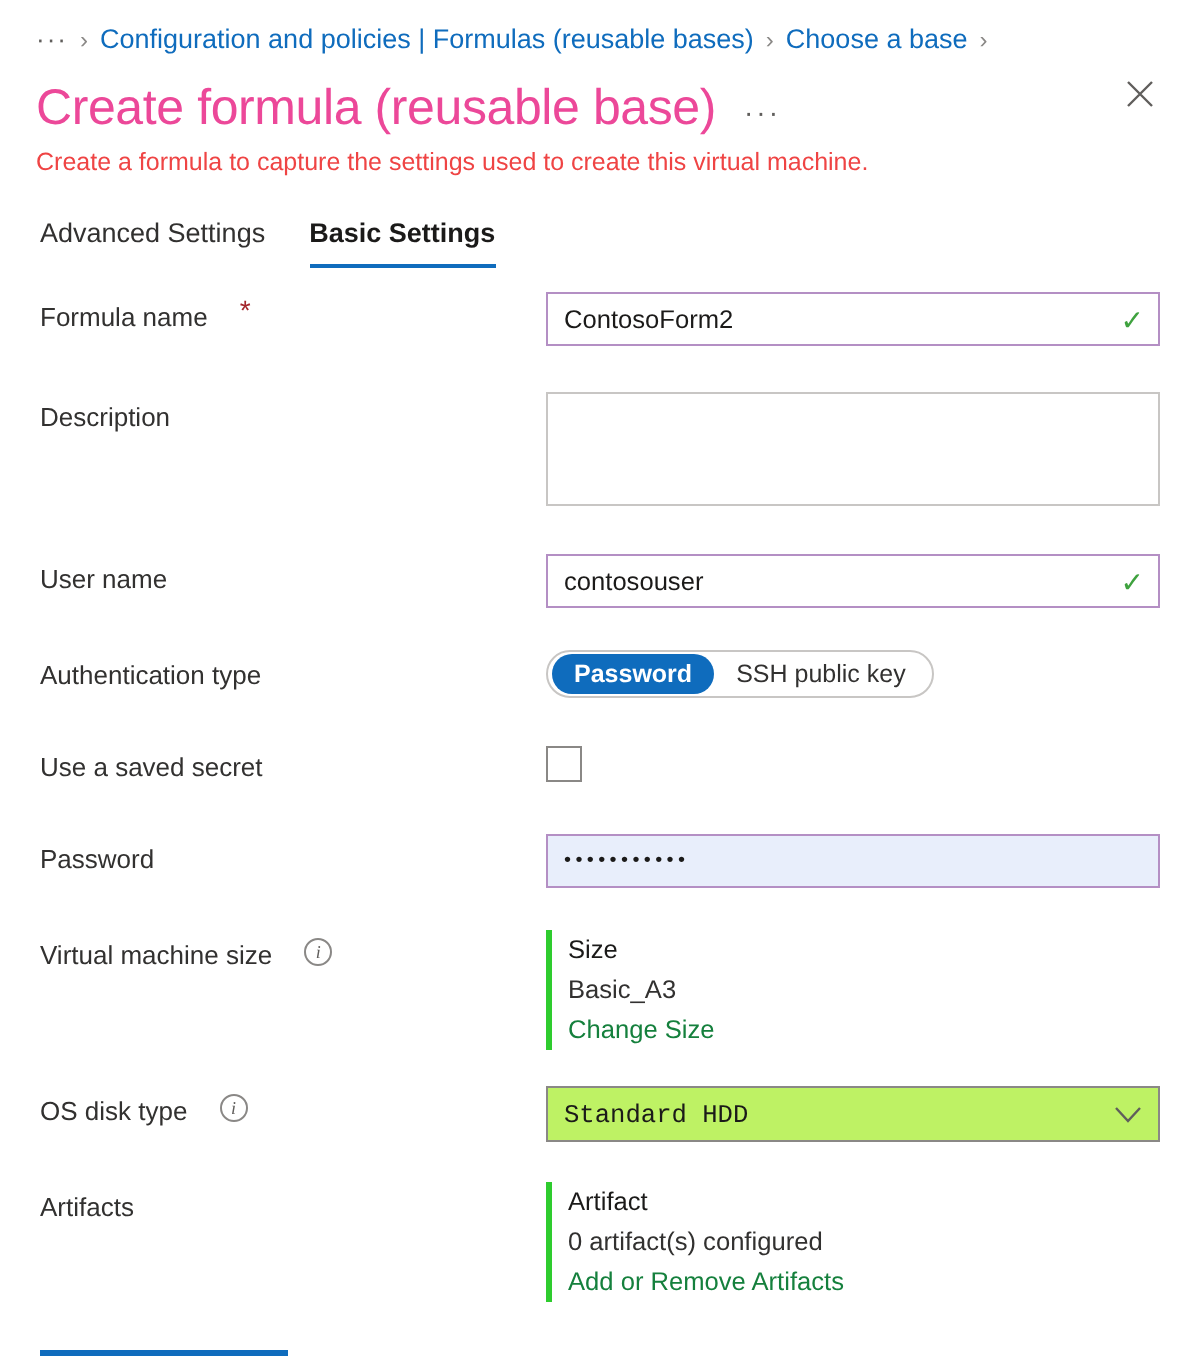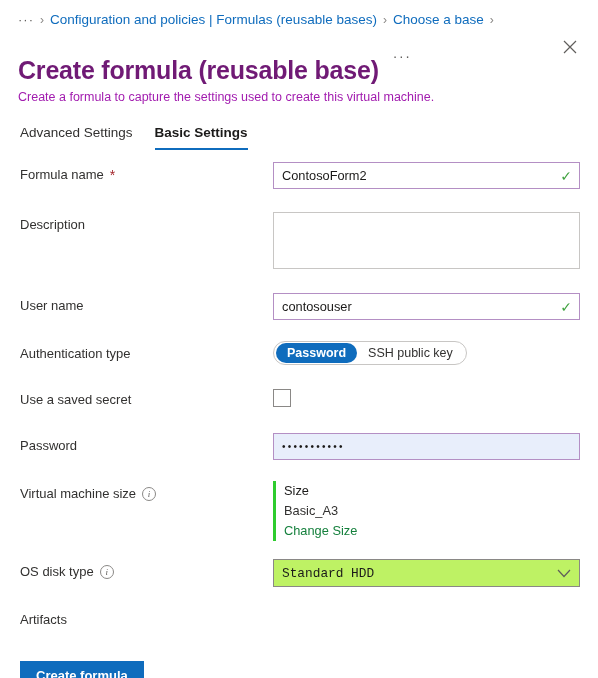--- a/index.html
+++ b/index.html
@@ -43,25 +43,24 @@
 
   
   .title-row {
     display: flex;
     align-items: center;
     padding: 10px 16px 0 18px;
     position: relative;
   }
   .page-title {
     font-size: 25px;
-    font-weight: 700;
+    font-weight: 400;
     line-height: 30px;
-    color: #701a75;
+    color: #ec4899;
     letter-spacing: -0.2px;
-    margin-top: 16px;
   }
   .title-more {
     margin-left: 14px;
     color: #605e5c;
     font-size: 14px;
     letter-spacing: 1.5px;
     cursor: pointer;
     align-self: flex-start;
     margin-top: 9px;
   }
@@ -71,21 +70,21 @@
     top: 4px;
     width: 28px; height: 28px;
     display: flex; align-items: center; justify-content: center;
     cursor: pointer;
     color: #605e5c;
   }
 
   .subtitle {
     padding: 4px 4px 0 18px;
     font-size: 12.5px;
-    color: #a21caf;
+    color: #ef4444;
     line-height: 17px;
   }
 
   
   .tabs {
     display: flex;
     align-items: flex-end;
     gap: 22px;
     padding: 26px 0 0 20px;
     height: 44px;
@@ -121,22 +120,22 @@
     min-height: 30px;
   }
   .label {
     width: 253px;
     flex: none;
     font-size: 13px;
     color: #323130;
     line-height: 18px;
     padding-top: 4px;
     display: flex;
-    align-items: center;
-    gap: 6px;
+    align-items: flex-start;
+    gap: 16px;
   }
   .req { color: #a4262c; font-size: 14px; line-height: 10px; }
   .field { flex: 1; min-width: 0; }
 
   
   .txtbox {
     position: relative;
     height: 27px;
     border: 1px solid #b48fc4;
     background: #ffffff;
@@ -411,20 +410,27 @@
     </div>
   </div>
 
   <div class="sp-18"></div>
 
   
   <div class="row">
     <div class="label">
       <span>Artifacts</span>
     </div>
+    <div class="field">
+      <div class="greenblock">
+        <div class="gb-title">Artifact</div>
+        <div class="gb-value">0 artifact(s) configured</div>
+        <div class="gb-link">Add or Remove Artifacts</div>
+      </div>
+    </div>
   </div>
 
   <div class="sp-24"></div>
 
   
   <button class="btn-primary">Create formula</button>
 
 </div>
 
 </body></html>

